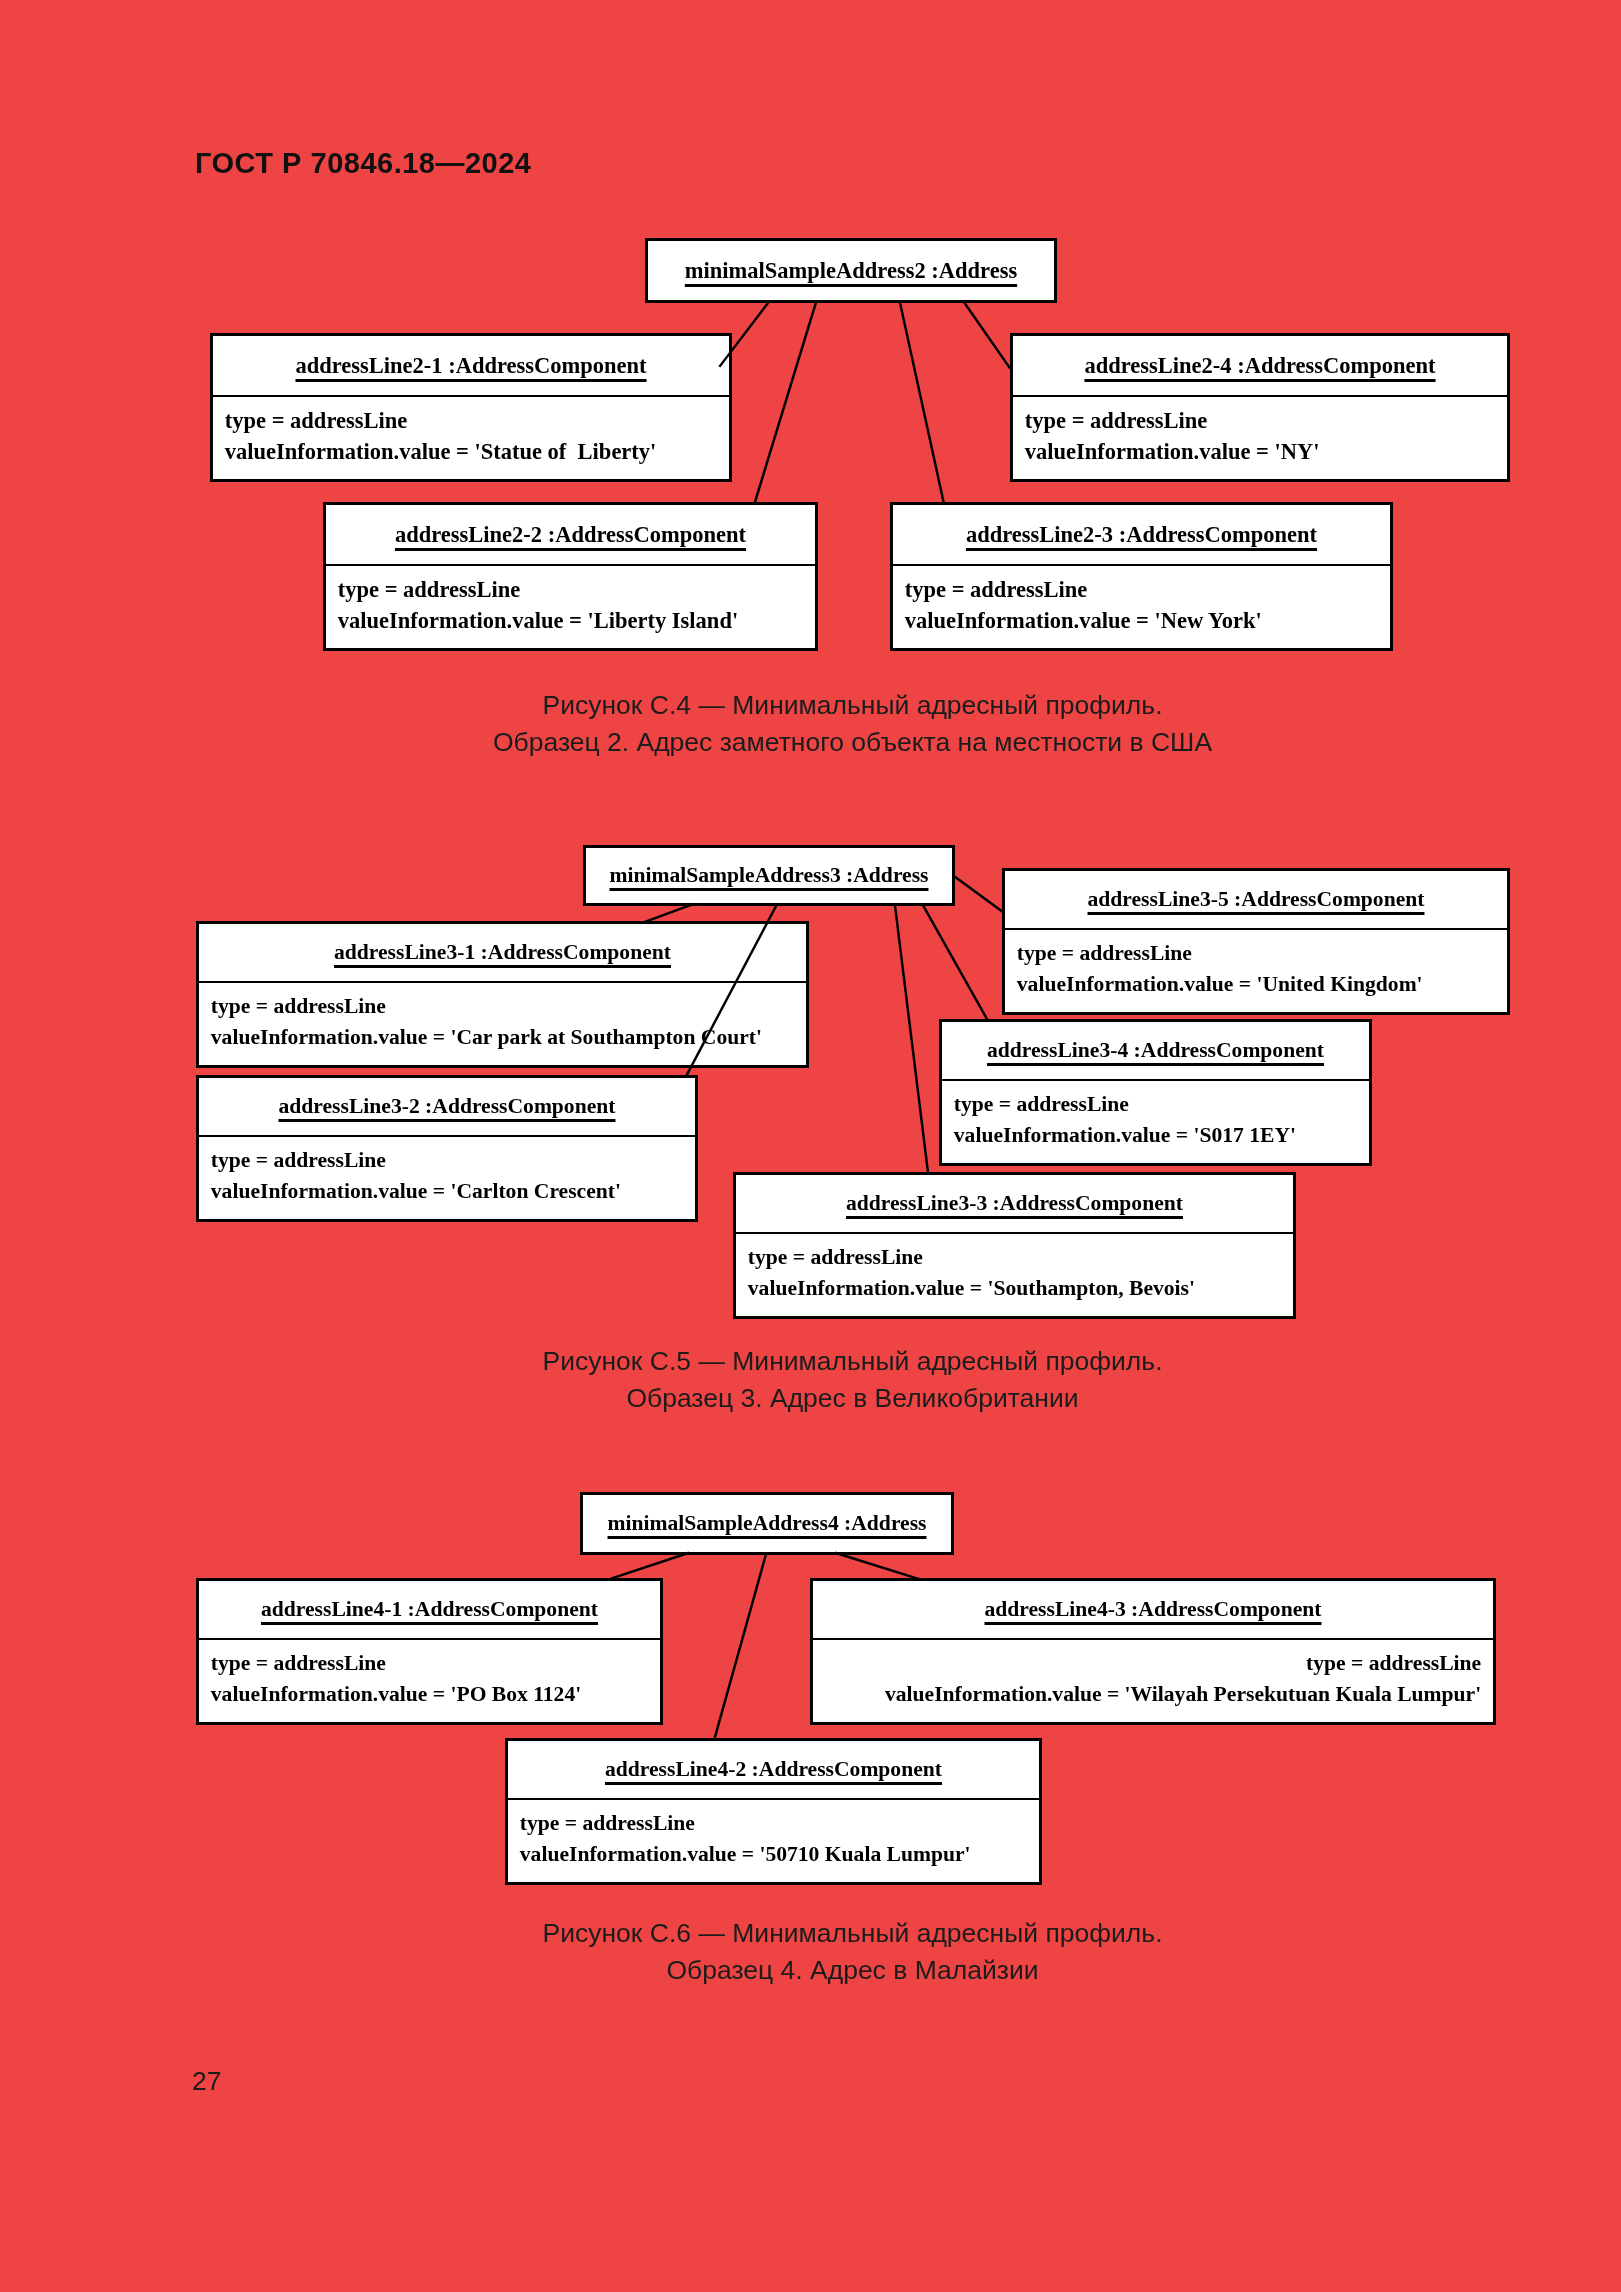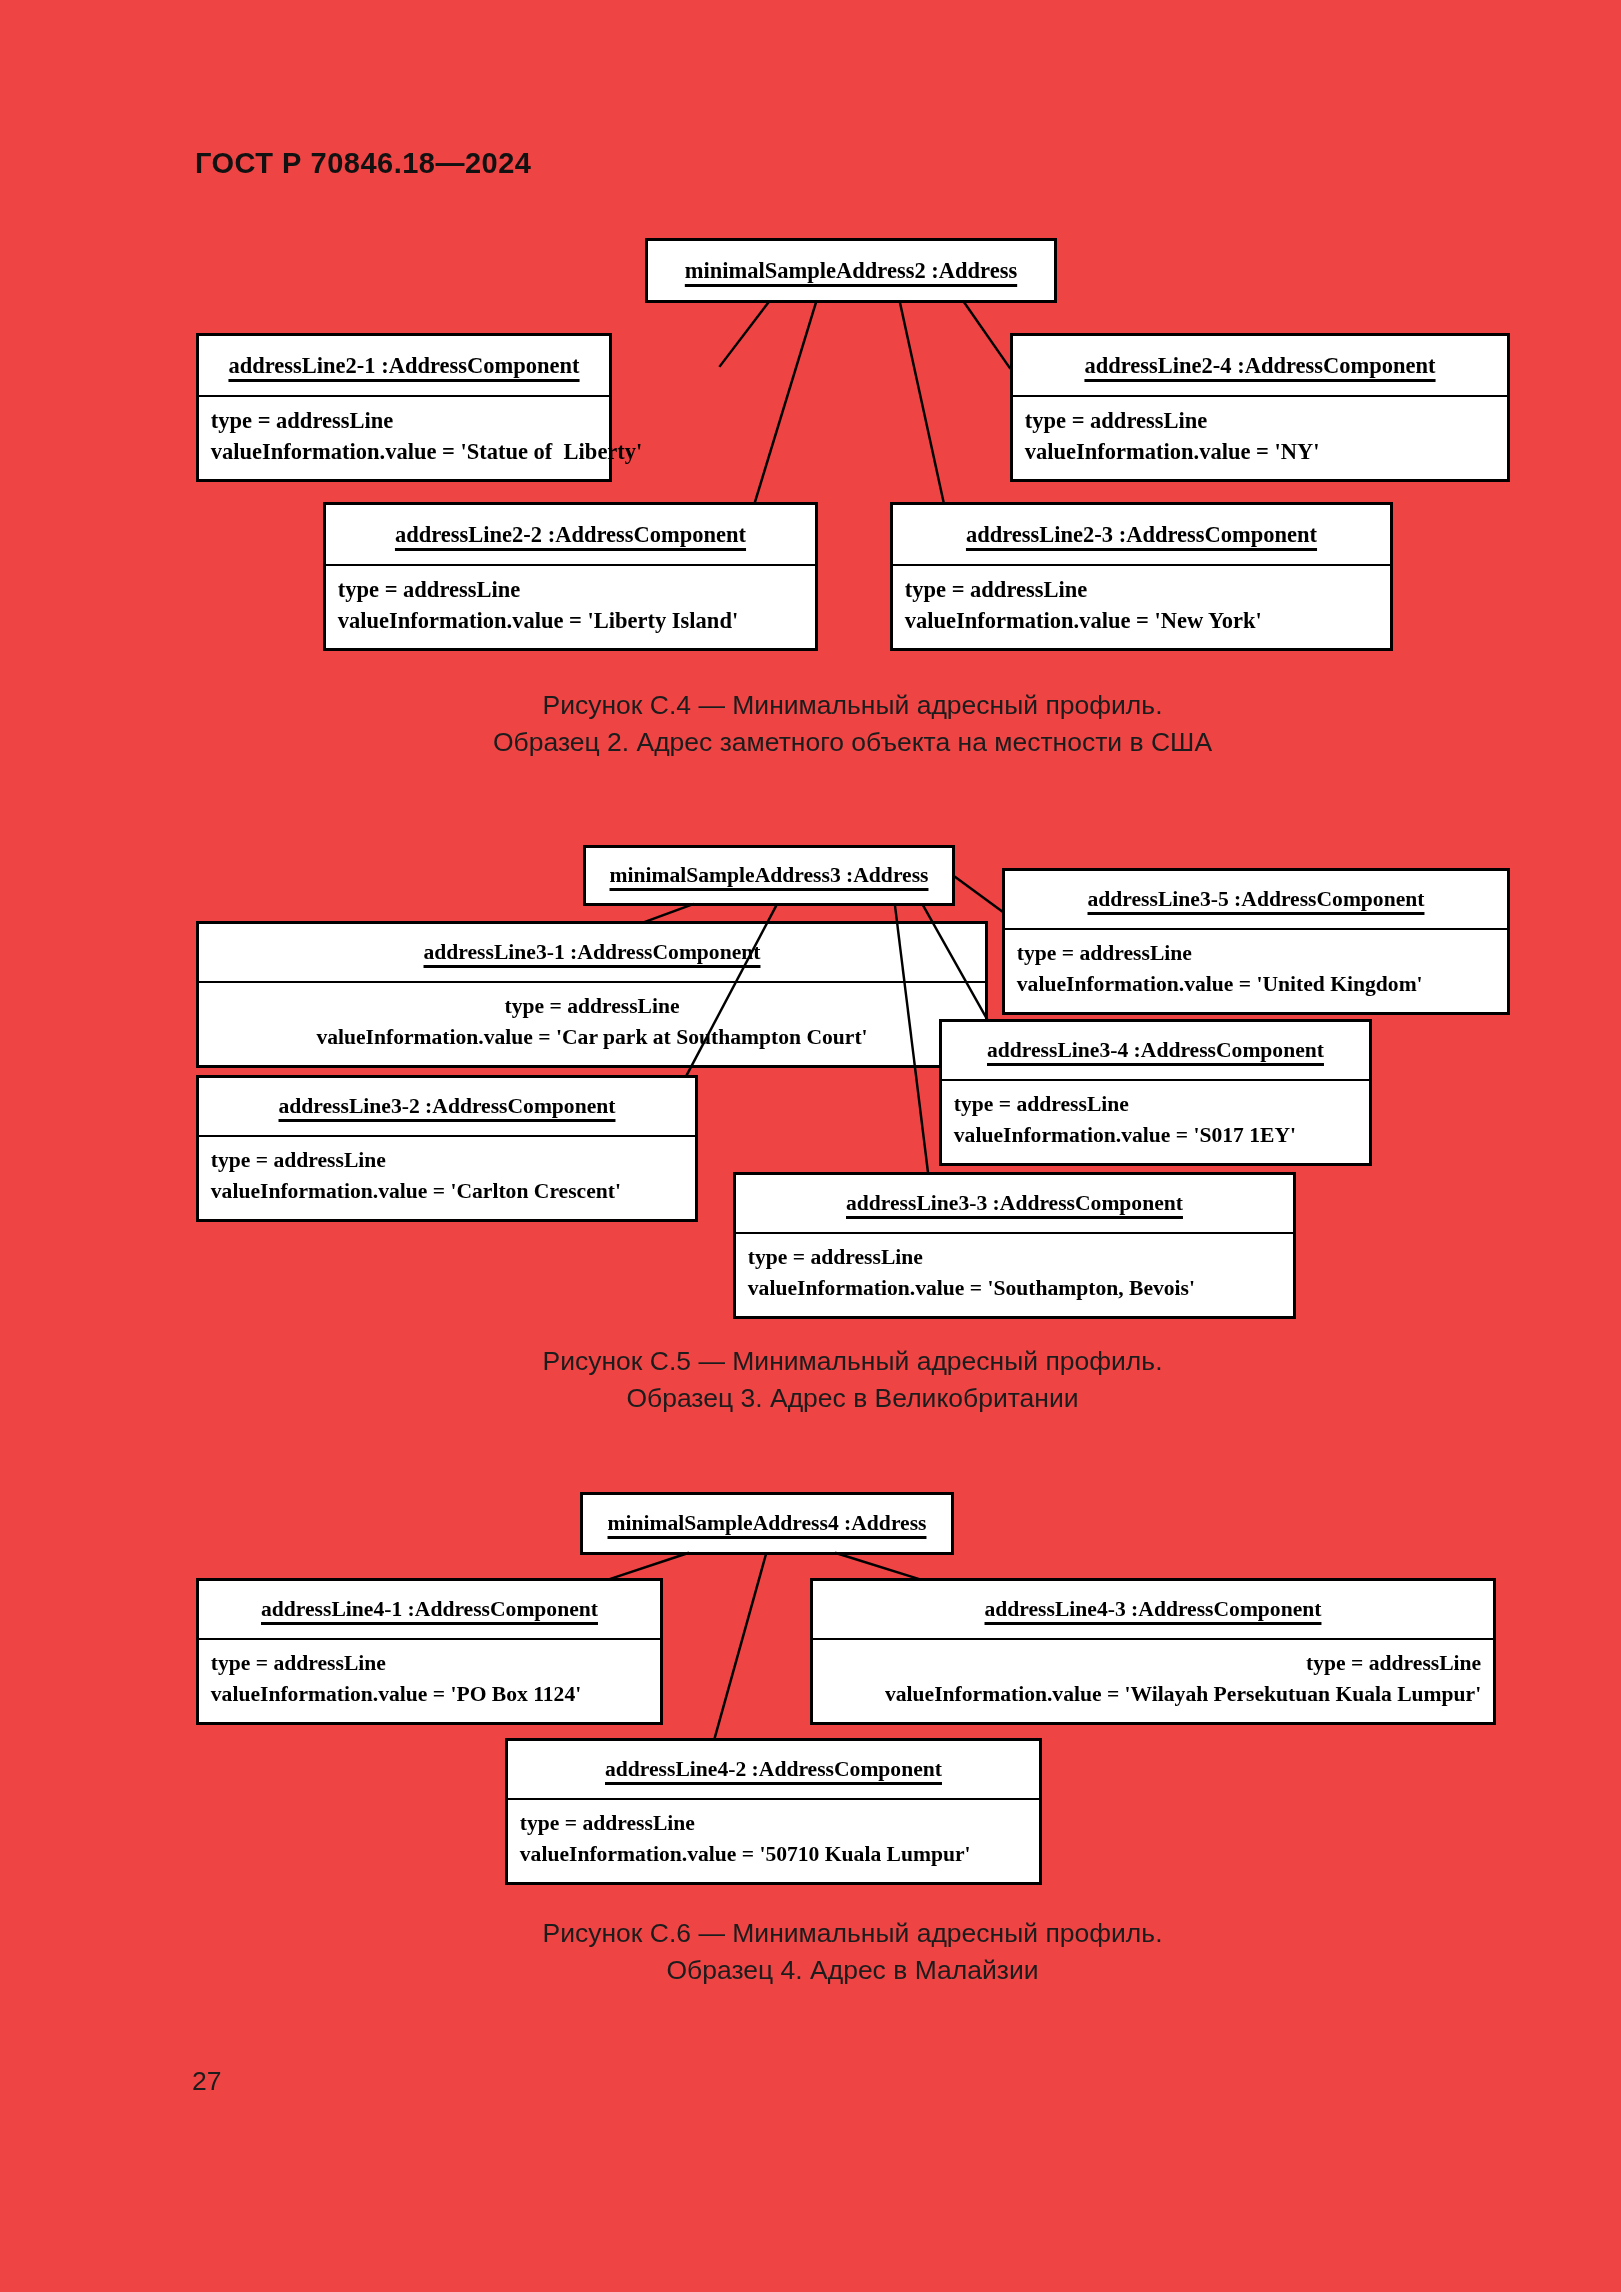--- a/index.html
+++ b/index.html
@@ -94,21 +94,21 @@
 <body>
 
 <div id="page">
 
   <div class="doc-header">ГОСТ Р 70846.18—2024</div>
 
   <div class="uml-box uml-root d1" style="left:645px; top:238px; width:412px; height:65px;">
     <div class="uml-title">minimalSampleAddress2 :Address</div>
   </div>
 
-  <div class="uml-box d1" style="left:196px; top:333px; width:416px;">
+  <div class="uml-box d1" style="left:210px; top:333px; width:522px;">
     <div class="uml-title" style="height:59px;">addressLine2-1 :AddressComponent</div>
     <div class="uml-attrs">
       <div class="attr-line">type = addressLine</div>
       <div class="attr-line">valueInformation.value = 'Statue of  Liberty'</div>
     </div>
   </div>
 
   <div class="uml-box d1" style="left:1010px; top:333px; width:500px;">
     <div class="uml-title" style="height:59px;">addressLine2-4 :AddressComponent</div>
     <div class="uml-attrs">
@@ -143,21 +143,21 @@
   </div>
 
   <div class="uml-box d2" style="left:1002px; top:868px; width:508px;">
     <div class="uml-title" style="height:57px;">addressLine3-5 :AddressComponent</div>
     <div class="uml-attrs">
       <div class="attr-line">type = addressLine</div>
       <div class="attr-line">valueInformation.value = 'United Kingdom'</div>
     </div>
   </div>
 
-  <div class="uml-box d2" style="left:196px; top:921px; width:792px;text-align:center;">
+  <div class="uml-box d2" style="left:196px; top:921px; width:613px;">
     <div class="uml-title" style="height:57px;">addressLine3-1 :AddressComponent</div>
     <div class="uml-attrs">
       <div class="attr-line">type = addressLine</div>
       <div class="attr-line">valueInformation.value = 'Car park at Southampton Court'</div>
     </div>
   </div>
 
   <div class="uml-box d2" style="left:939px; top:1019px; width:433px;">
     <div class="uml-title" style="height:57px;">addressLine3-4 :AddressComponent</div>
     <div class="uml-attrs">

